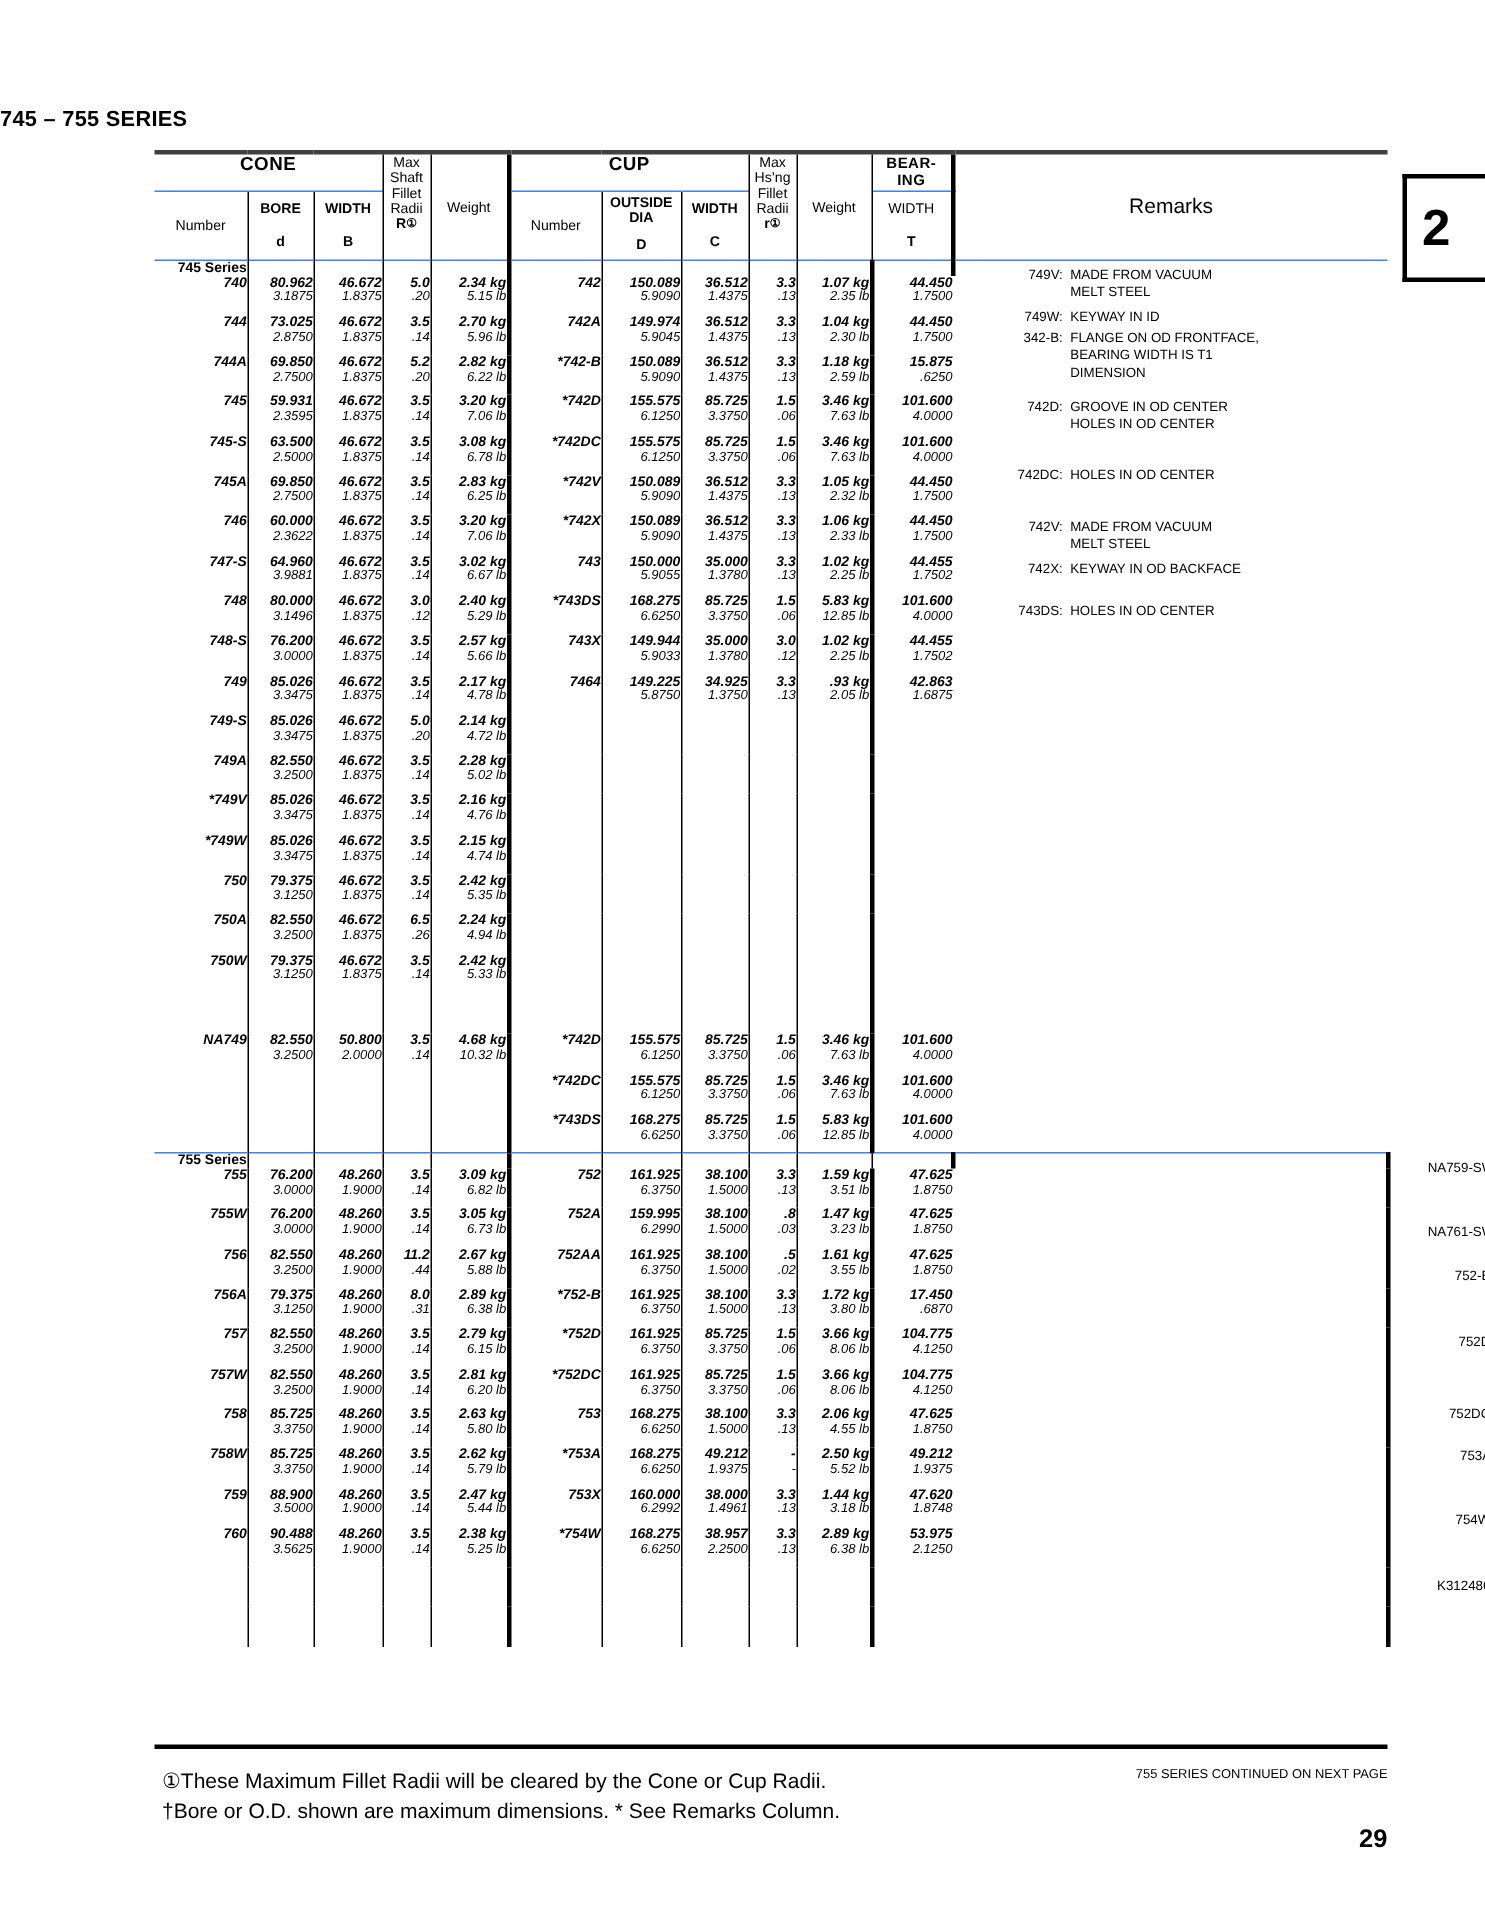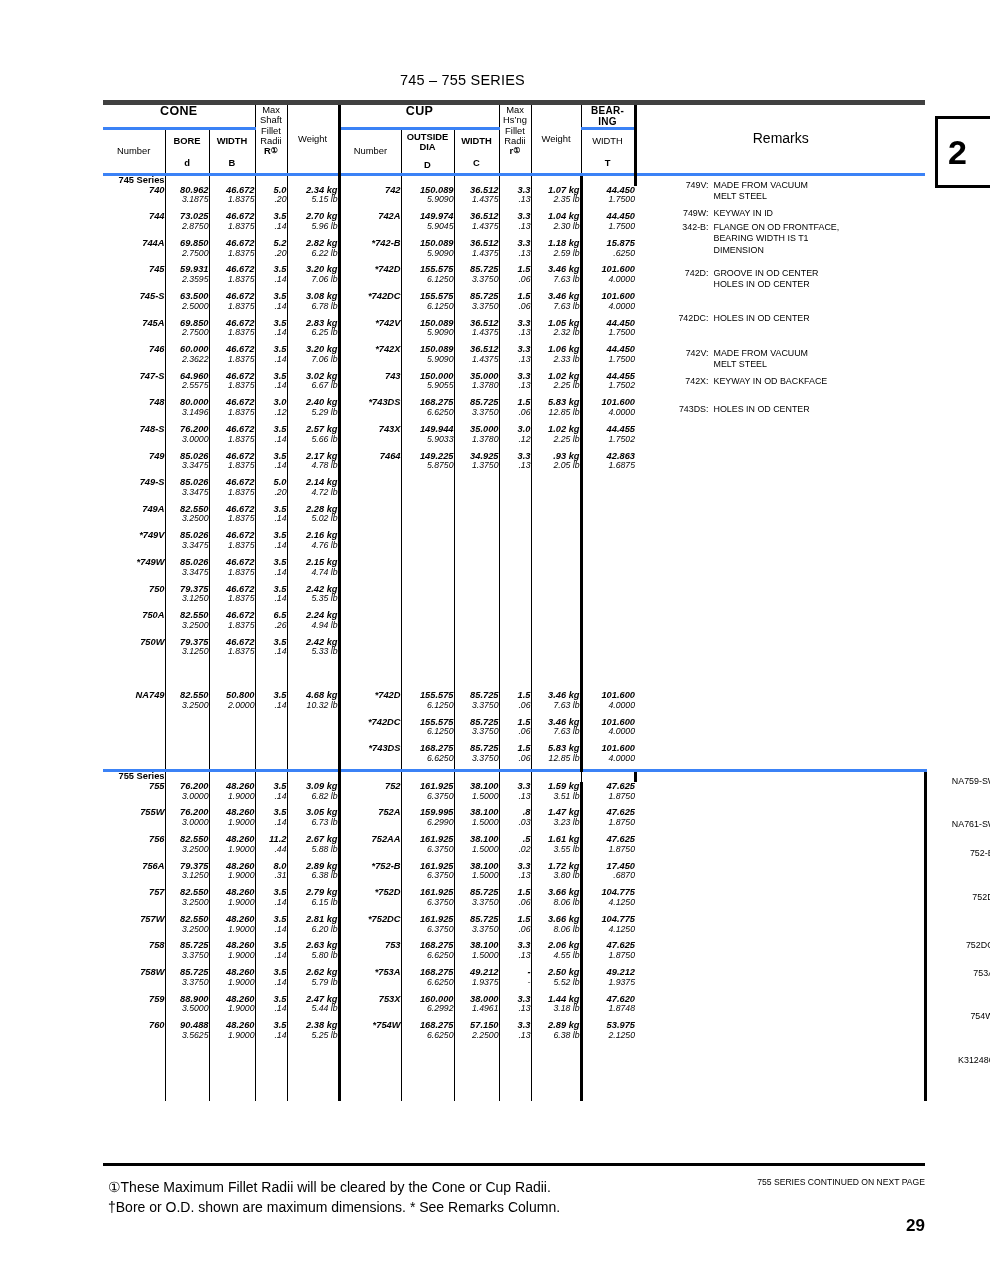--- a/index.html
+++ b/index.html
@@ -14,23 +14,23 @@
     font-family: "Liberation Sans", sans-serif;
     color: #000000;
     overflow: hidden;
   }
 
   
   #page-title {
     position: absolute;
     left: 0; top: 72px;
     width: 925px;
-    text-align: center;
+    text-align: left;
     font-size: 14.5px;
-    font-weight: normal;
+    font-weight: bold;
     letter-spacing: .2px;
   }
 
   
   #chapter-tab {
     position: absolute;
     left: 935px; top: 116px;
     width: 70px; height: 72px;
     border: 3px solid #000;
     border-right: none;
@@ -69,22 +69,22 @@
     font-weight: normal;
     font-size: 9.4px;
     line-height: 1.08;
   }
   .hdr.grp { font-weight: bold; font-size: 12.5px; letter-spacing: .3px; }
   .hdr.nol { border-left: none; }
   .hdr.thickl { border-left: 3px solid #000; }
   .sub { font-weight: bold; }
   .circ { font-size: 8px; vertical-align: .12em; }
 
-  .toprule td, .toprule th { border-top: 5px solid #404040; }
-  .midrule td, .midrule th { border-top: 3px solid #3b82f6; }
+  .toprule td, .toprule th { border-top: 3px solid #404040; }
+  .midrule td, .midrule th { border-top: 1px solid #3b82f6; }
 
   
   .bodycell {
     border-left: 1px solid #000;
     line-height: 1.04;
     white-space: nowrap;
   }
   .bodycell.thickl { border-left: 3px solid #000; }
   .bodycell.nol { border-left: none; }
   .bodycell.r { text-align: right; padding-right: 4px; }
@@ -592,21 +592,21 @@
           <span class="inch">1.7500</span>
         </td>
       </tr>
       <tr class="entry ">
         <td class="bodycell nol r">
           <span class="mm">747-S</span>
           <span class="inch">&nbsp;</span>
         </td>
         <td class="bodycell r">
           <span class="mm">64.960</span>
-          <span class="inch">2.5575</span>
+          <span class="inch">3.9881</span>
         </td>
         <td class="bodycell r">
           <span class="mm">46.672</span>
           <span class="inch">1.8375</span>
         </td>
         <td class="bodycell r">
           <span class="mm">3.5</span>
           <span class="inch">.14</span>
         </td>
         <td class="bodycell r">
@@ -1746,21 +1746,21 @@
         </td>
         <td class="bodycell thickl r">
           <span class="mm">*754W</span>
           <span class="inch">&nbsp;</span>
         </td>
         <td class="bodycell r">
           <span class="mm">168.275</span>
           <span class="inch">6.6250</span>
         </td>
         <td class="bodycell r">
-          <span class="mm">57.150</span>
+          <span class="mm">38.957</span>
           <span class="inch">2.2500</span>
         </td>
         <td class="bodycell r">
           <span class="mm">3.3</span>
           <span class="inch">.13</span>
         </td>
         <td class="bodycell r">
           <span class="mm">2.89 kg</span>
           <span class="inch">6.38 lb</span>
         </td>

